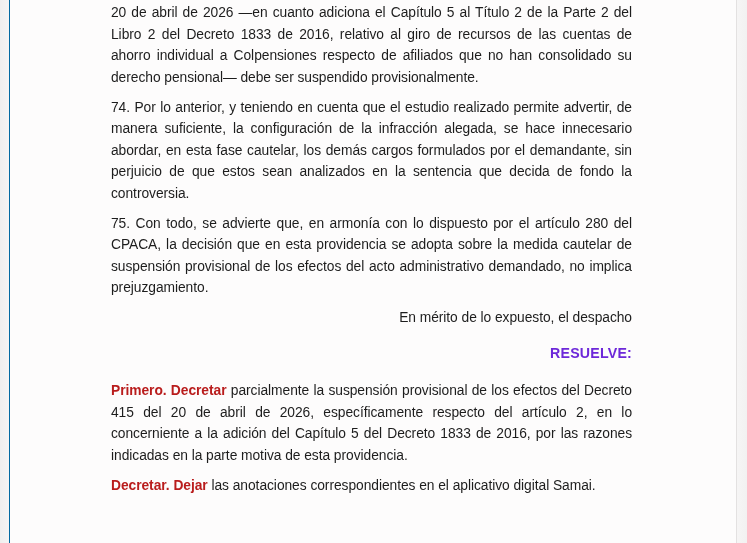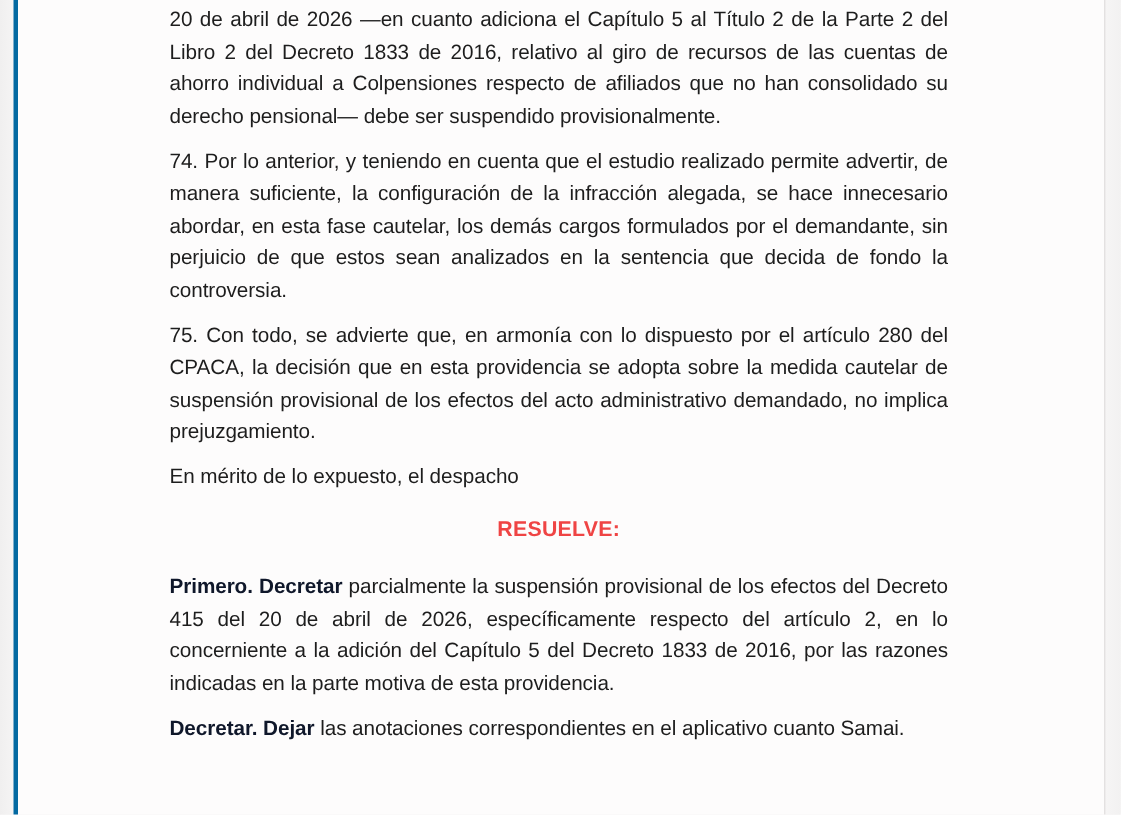--- a/index.html
+++ b/index.html
@@ -15,21 +15,21 @@
     background: #f1f0f0;
     font-family: "Liberation Sans", sans-serif;
   }
   .paper {
     position: absolute;
     top: 0;
     bottom: 0;
     left: 9px;
     right: 10px;
     background: #fdfcfc;
-    border-left: 3px solid #0369a1;
+    border-left: 1px solid #0369a1;
     border-right: 1px solid #e3e1e1;
   }
   .edge {
     position: absolute;
     top: 0;
     bottom: 0;
   }
   .edge-left  { left: 0;  width: 9px;  background: linear-gradient(to right, #f0efef, #f5f4f4); }
   .edge-right { right: 0; width: 10px; background: linear-gradient(to left, #f2f1f1, #f6f5f5); }
   .content {
@@ -37,34 +37,34 @@
     font-size: 13.8px;
     line-height: 21.5px;
     letter-spacing: -0.05px;
     color: #1d1d1d;
   }
   p.para {
     margin: 0 0 8.5px 0;
     text-align: justify;
   }
   p.closing {
-    text-align: left;
+    text-align: right;
     margin-bottom: 3px;
   }
   h2.heading {
     margin: 14px 0 16px 0;
-    text-align: center;
+    text-align: right;
     font-size: 14.2px;
     font-weight: bold;
     letter-spacing: 0.2px;
-    color: #ef4444;
+    color: #6d28d9;
   }
   .lead {
     font-weight: bold;
-    color: #0f172a;
+    color: #b91c1c;
   }
 </style>
 </head>
 <body>
 
 <div class="edge edge-left"></div>
 <div class="edge edge-right"></div>
 
 <div class="paper">
   <div class="content">
@@ -80,17 +80,17 @@
     <h2 class="heading">RESUELVE:</h2>
 
     <p class="para">
       <span class="lead">Primero. Decretar</span>
       <span>parcialmente la suspensión provisional de los efectos del Decreto 415 del 20 de abril de 2026, específicamente respecto del artículo 2, en lo concerniente a la adición del Capítulo 5 del Decreto 1833 de 2016, por las razones indicadas en la parte motiva de esta providencia.</span>
     </p>
 
 
     <p class="para">
       <span class="lead">Decretar. Dejar</span>
-      <span>las anotaciones correspondientes en el aplicativo cuanto Samai.</span>
+      <span>las anotaciones correspondientes en el aplicativo digital Samai.</span>
     </p>
 
   </div>
 </div>
 
 </body></html>

